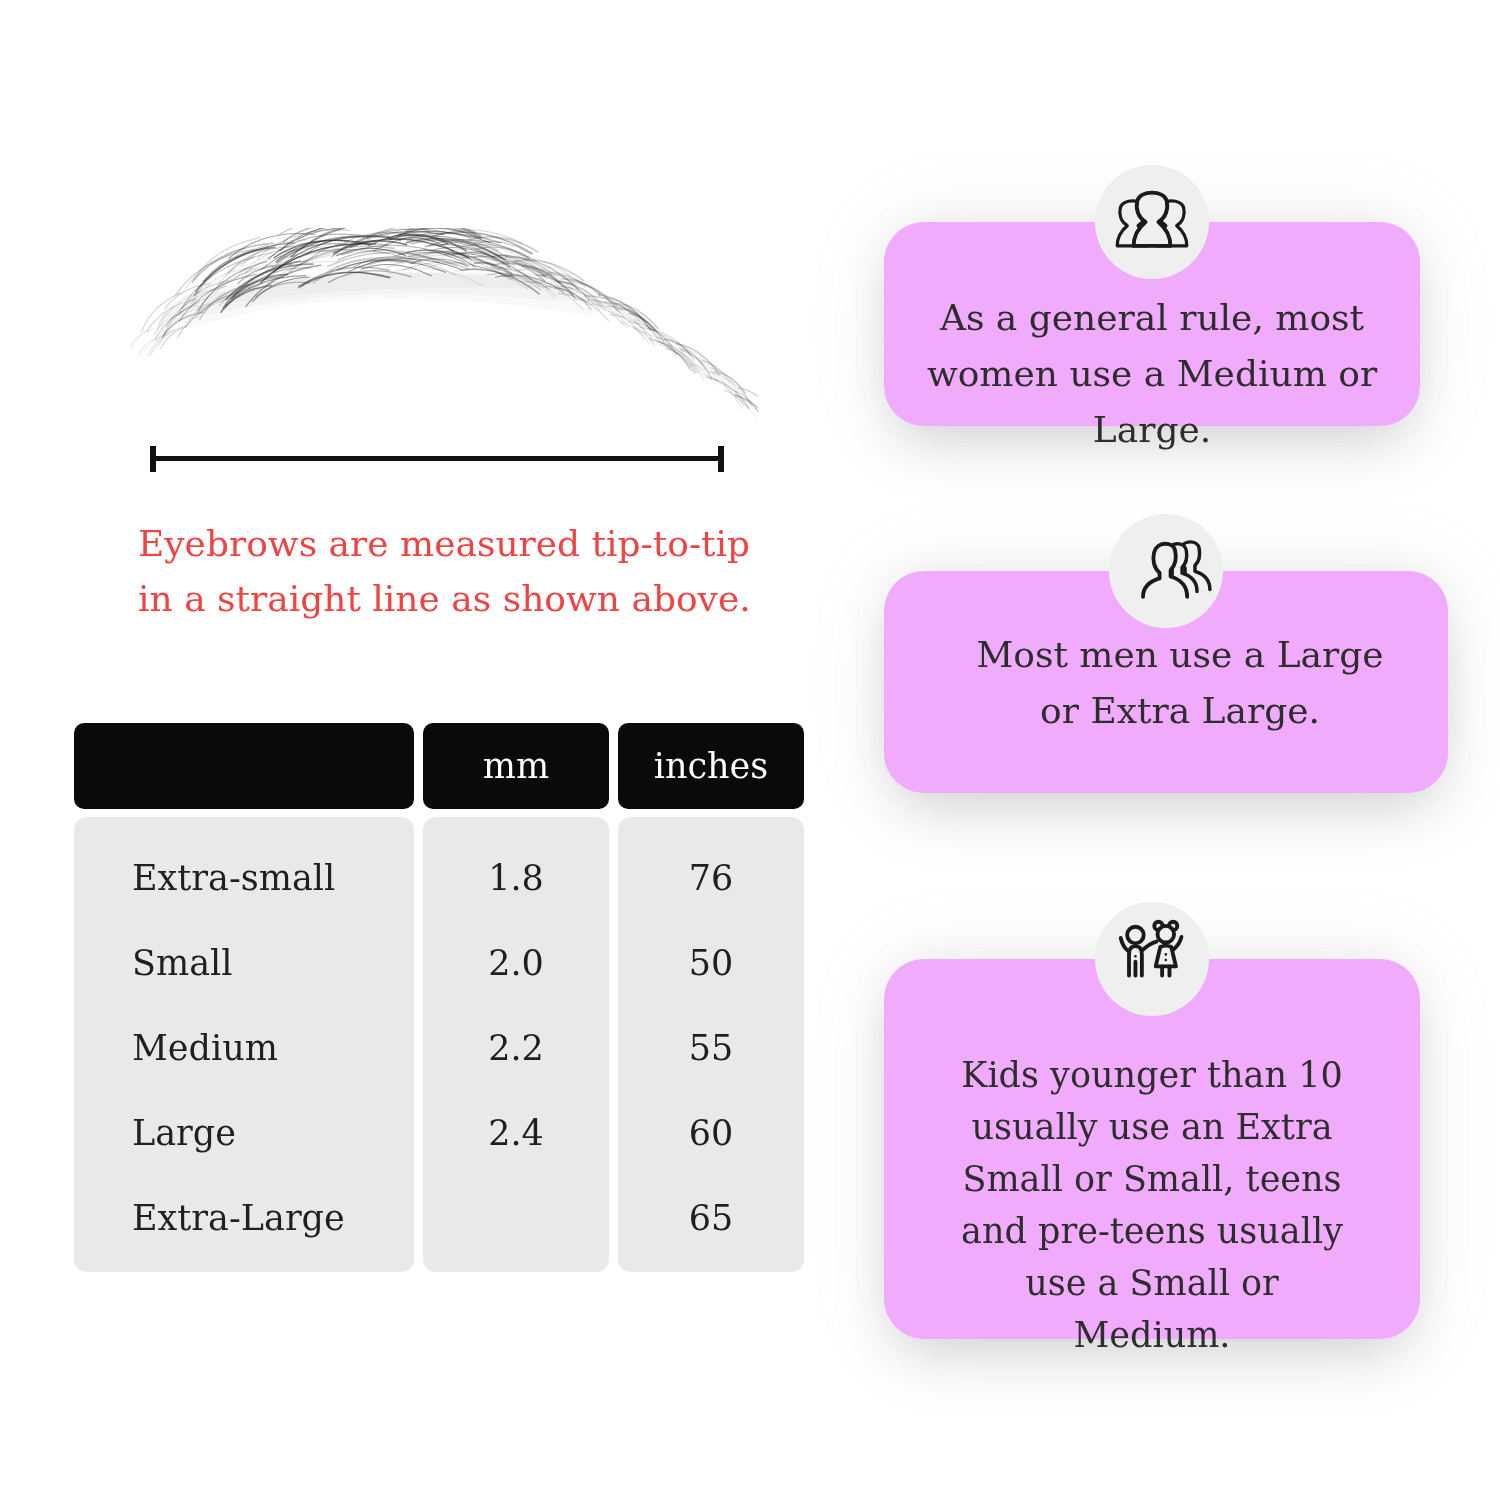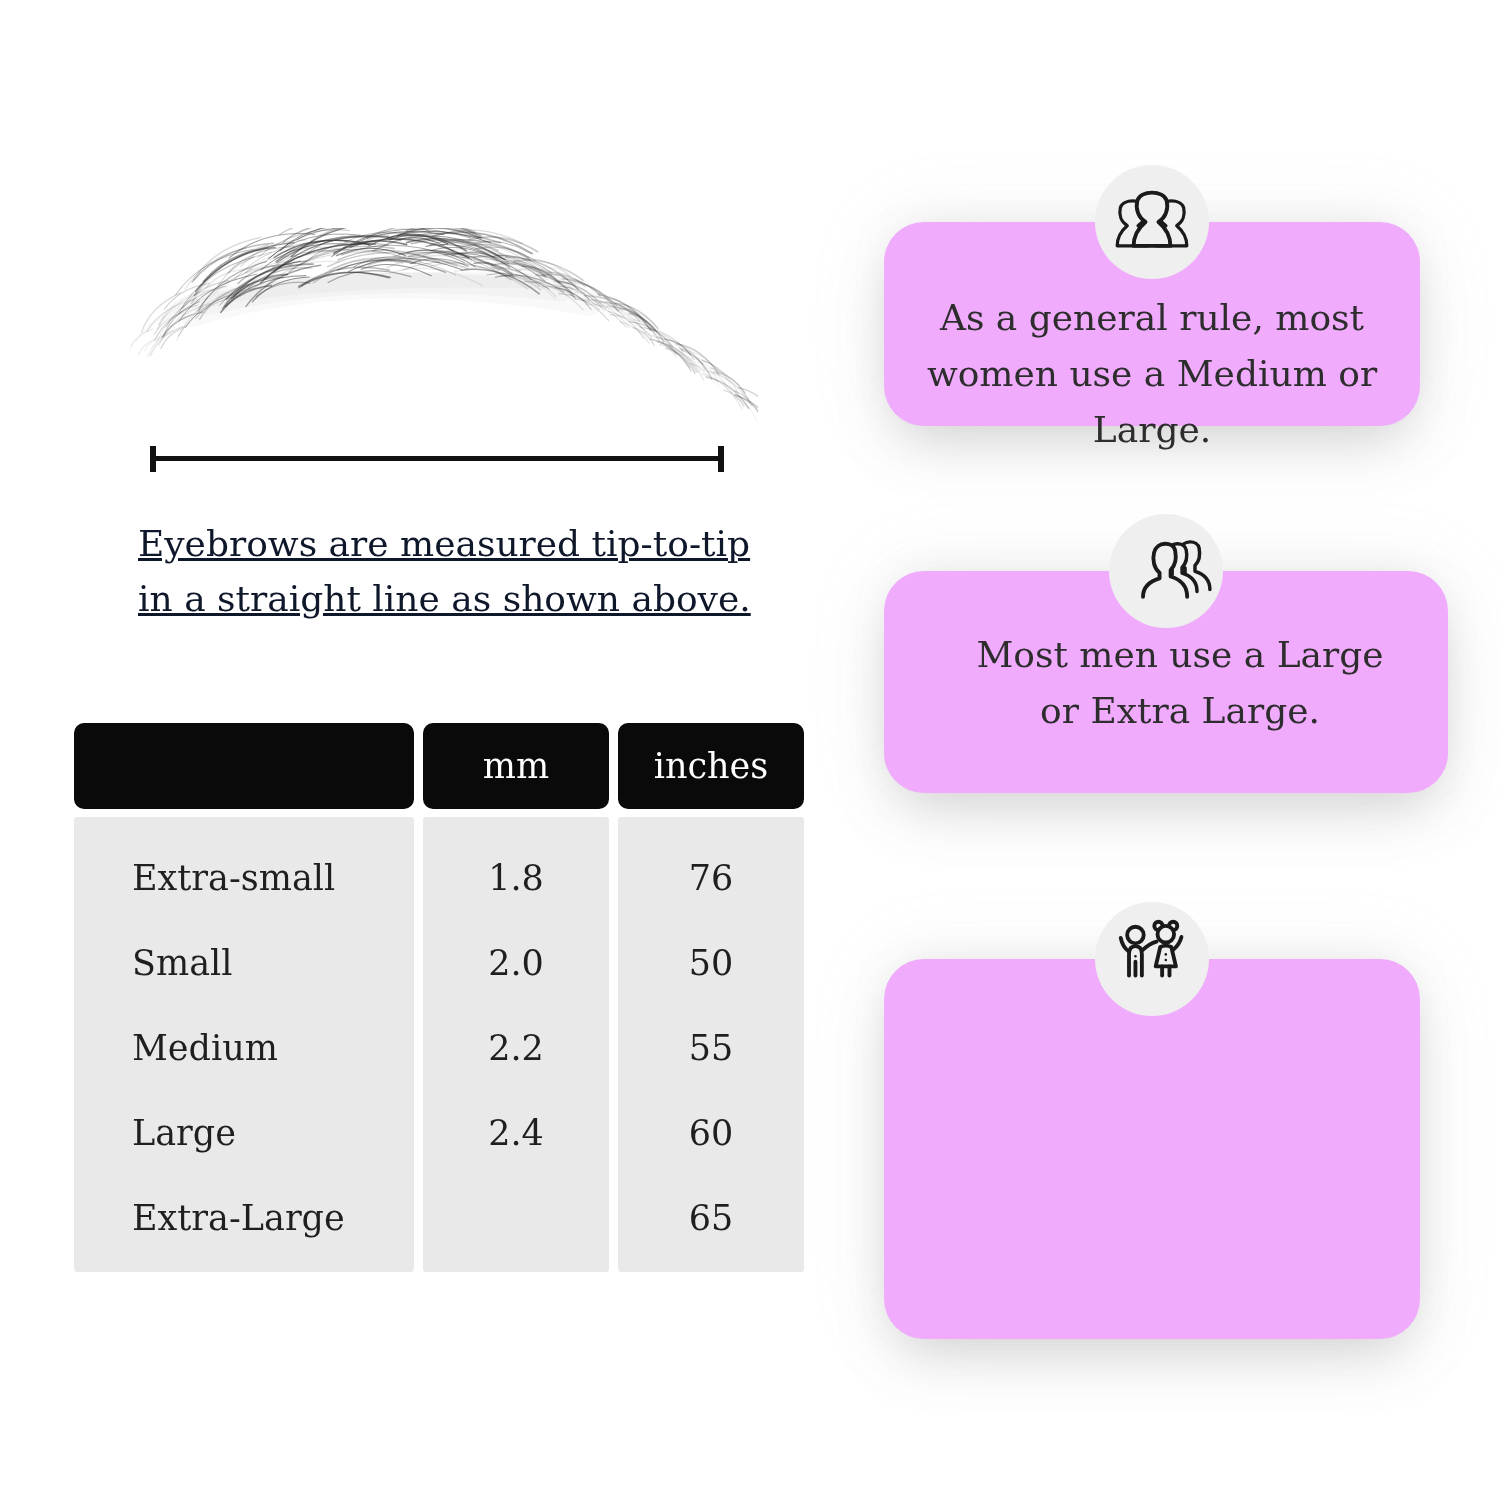--- a/index.html
+++ b/index.html
@@ -11,38 +11,38 @@
   
   .brow-wrap{position:absolute;left:122px;top:228px;width:636px;height:196px;}
   .measure{position:absolute;left:152px;top:446px;width:570px;height:26px;}
   .measure .bar{position:absolute;left:0;top:10px;width:100%;height:5px;background:#111;}
   .measure .cap{position:absolute;top:0;width:6px;height:26px;background:#111;}
   .measure .cap.left{left:-2px;}
   .measure .cap.right{right:-2px;}
 
   .caption{
     position:absolute;left:138px;top:516px;width:650px;
-    font-size:36px;line-height:55px;color:#0f172a;text-decoration:underline;
+    font-size:36px;line-height:55px;color:#ef4444;
   }
 
   
   .size-table{
     position:absolute;left:74px;top:723px;
     display:grid;
     grid-template-columns:340px 186px 186px;
     grid-template-rows:86px 455px;
     column-gap:9px;row-gap:8px;
     font-size:35px;
   }
   .th{
     background:#0a0a0a;color:#ffffff;border-radius:10px;
     display:flex;align-items:center;justify-content:center;
   }
   .tcol{
-    background:#e9e9e9;border-radius:3px;
+    background:#e9e9e9;border-radius:13px;
     display:flex;flex-direction:column;padding-top:18px;box-sizing:border-box;
   }
   .tcell{
     height:85px;display:flex;align-items:center;justify-content:center;
     color:#1f1f1f;
   }
   .tcol.labels .tcell{justify-content:flex-start;padding-left:58px;}
 
   
   .card{
@@ -430,15 +430,16 @@
         <circle class="icon-fill" cx="57" cy="14" r="4.5"></circle>
         <circle class="icon-fill" cx="73" cy="14" r="4.5"></circle>
         <circle class="icon-fill" cx="65" cy="23" r="9"></circle>
         <path class="icon-fill" d="M59 37 Q65 34 71 37 L76 58 H54 Z"></path>
         <path class="icon-stroke" d="M61 58 V68"></path>
         <path class="icon-stroke" d="M69 58 V68"></path>
         <circle class="icon-dot" cx="65" cy="45" r="1.4"></circle>
         <circle class="icon-dot" cx="65" cy="51" r="1.4"></circle>
       </svg>
     </div>
+    <p class="ctext">Kids younger than 10 usually use an Extra Small or Small, teens and pre-teens usually use a Small or Medium.</p>
   </div>
 
 </div>
 
 </body></html>

